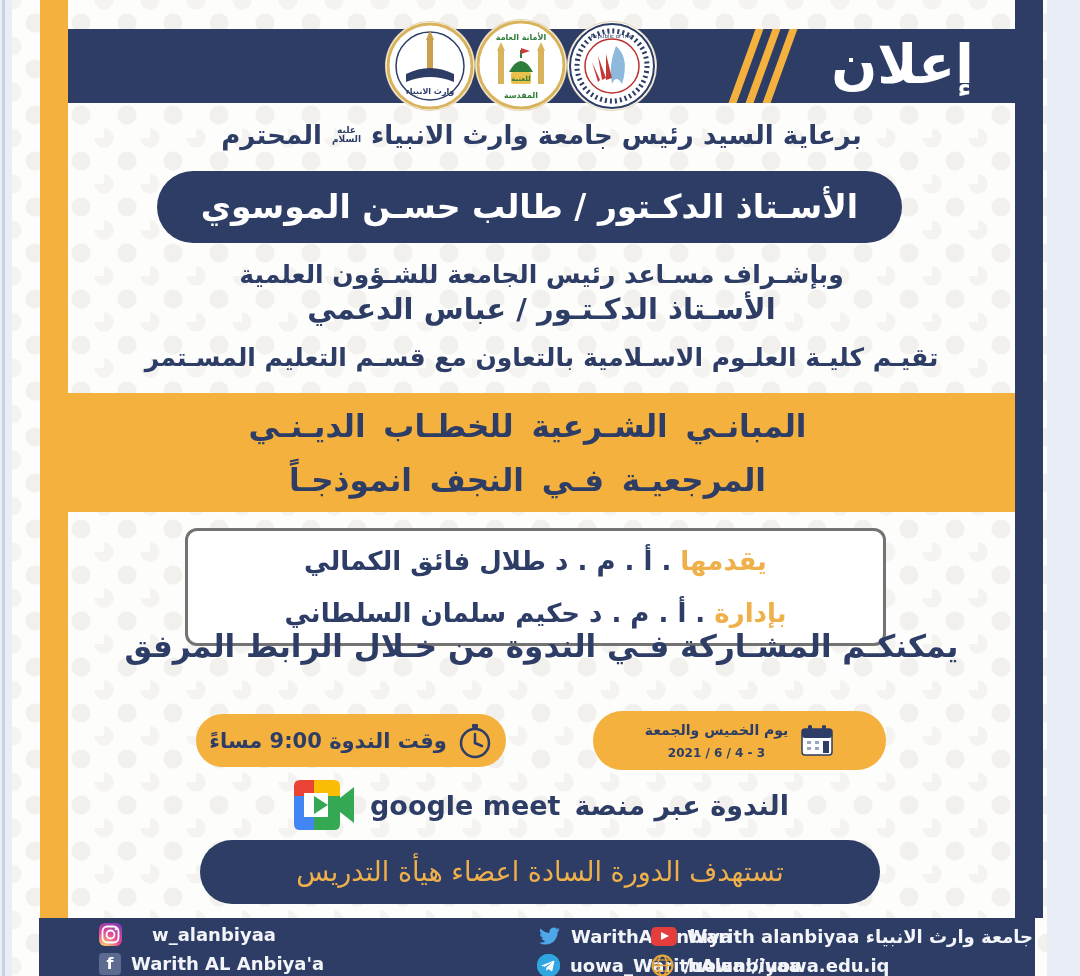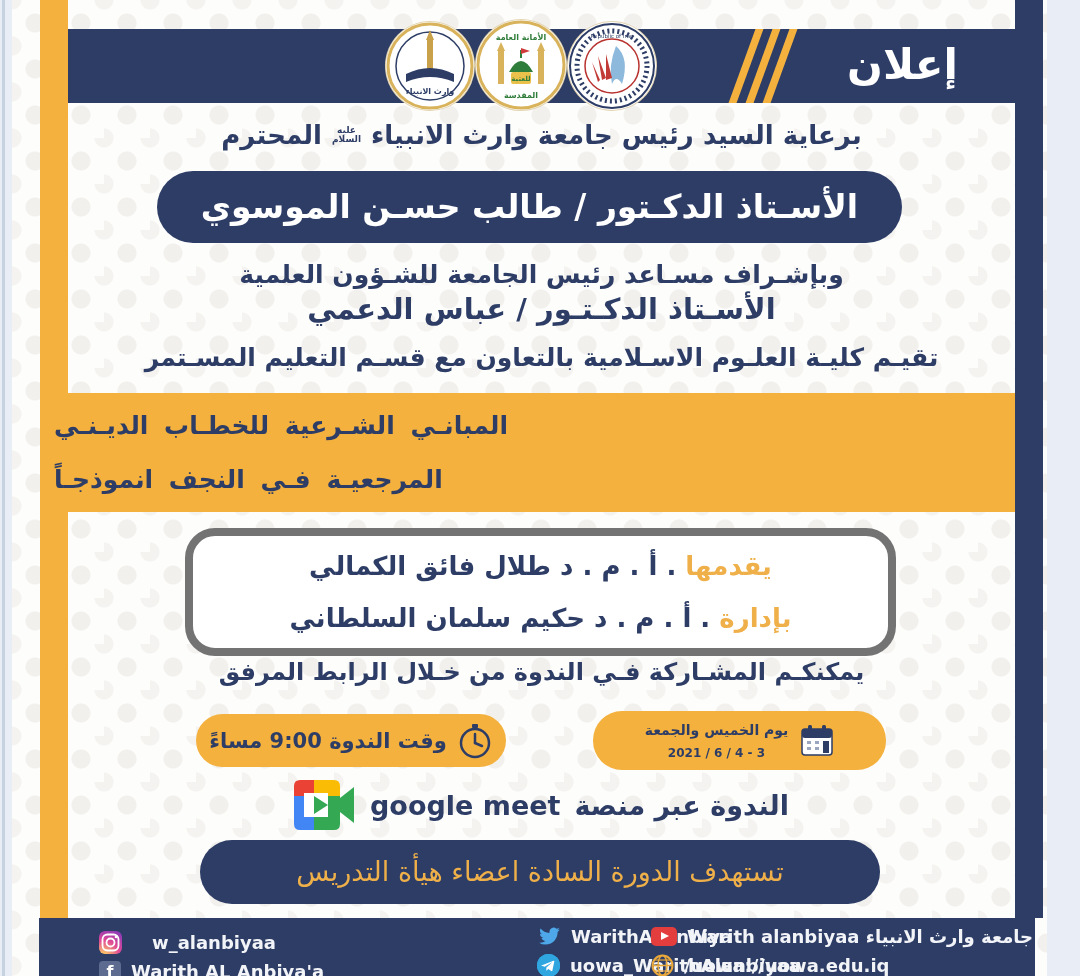--- a/index.html
+++ b/index.html
@@ -14,42 +14,42 @@
       radial-gradient(circle at 0px 0px, rgba(176,165,150,.11) 9px, transparent 10px),
       radial-gradient(circle at 46px 0px, rgba(176,165,150,.11) 9px, transparent 10px),
       radial-gradient(circle at 0px 46px, rgba(176,165,150,.11) 9px, transparent 10px);
     background-size:46px 46px;}
   .goldbar{left:40px;top:0;width:28px;height:918px;background:#f4b13e;}
   .navybar{left:1015px;top:0;width:28px;height:918px;background:#2d3d66;}
   .headband{left:68px;top:29px;width:947px;height:74px;background:#2d3d66;}
   .stripes{left:742px;top:29px;height:74px;display:flex;}
   .stripe{width:8px;height:74px;margin-right:9px;background:#f4b13e;transform:skewX(-20deg);}
   .announce{left:800px;top:29px;width:205px;height:74px;line-height:72px;text-align:center;
-    color:#fff;font-size:42px;font-weight:bold;}
+    color:#fff;font-size:54px;font-weight:bold;}
   
   .logo{border-radius:50%;background:#fff;box-shadow:0 0 0 1px #e4d6b4;}
   .logo svg{display:block;}
   
   .rtl{direction:rtl;}
   .navyt{color:#2d3d66;}
   .centerline{left:68px;width:947px;text-align:center;font-weight:bold;color:#2d3d66;}
   .patron{top:120px;font-size:26px;display:flex;direction:rtl;justify-content:center;align-items:center;gap:10px;}
   .honor{display:inline-flex;flex-direction:column;align-items:center;font-size:9px;line-height:9px;color:#2d3d66;}
   .pill-president{left:157px;top:171px;width:745px;height:72px;background:#2d3d66;border-radius:38px;
     color:#fff;font-size:33px;font-weight:bold;text-align:center;line-height:72px;}
   .sup1{top:260px;font-size:25px;}
   .sup2{top:292px;font-size:29px;}
   .sup3{top:343px;font-size:25px;}
   .sup4{top:361px;font-size:25px;}
   .titleband{left:40px;top:393px;width:975px;height:119px;background:#f4b13e;}
-  .titleband .t{width:100%;text-align:left;font-weight:bold;color:#2d3d66;font-size:25px;line-height:54px;padding-top:6px;word-spacing:7px;margin-left:14px;}
-  .presbox{left:185px;top:528px;width:695px;height:112px;background:#fff;border:8px solid #737373;border-radius:30px;}
+  .titleband .t{width:100%;text-align:center;font-weight:bold;color:#2d3d66;font-size:31px;line-height:54px;padding-top:6px;word-spacing:7px;}
+  .presbox{left:185px;top:528px;width:695px;height:112px;background:#fff;border:3px solid #737373;border-radius:12px;}
   .presbox .line{text-align:center;font-weight:bold;font-size:26px;line-height:52px;direction:rtl;}
   .goldlabel{color:#efb04a;}
-  .particip{top:658px;font-size:24px;text-align:center;}
+  .particip{top:628px;font-size:31px;text-align:center;}
   .pill{background:#f4b13e;border-radius:29px;display:flex;direction:rtl;align-items:center;justify-content:center;}
   .pill-date{left:593px;top:711px;width:293px;height:59px;gap:12px;}
   .pill-date .dlines{text-align:center;color:#2d3d66;font-weight:bold;}
   .pill-date .d1{font-size:14px;line-height:24px;}
   .pill-date .d2{font-size:12px;line-height:22px;direction:ltr;}
   .pill-time{left:196px;top:714px;width:310px;height:53px;gap:10px;color:#2d3d66;font-weight:bold;font-size:21px;}
   .meetrow{left:68px;top:780px;width:947px;display:flex;direction:rtl;align-items:center;justify-content:center;gap:14px;
     color:#2d3d66;font-weight:bold;font-size:27px;}
   .pill-target{left:200px;top:840px;width:680px;height:64px;background:#2d3d66;border-radius:33px;
     color:#efb04a;font-weight:normal;font-size:27px;text-align:center;line-height:64px;direction:rtl;}
@@ -197,21 +197,21 @@
         <polygon points="34,25 20,16 20,34" fill="#34a853"></polygon>
         <path d="M46 18 L60 7 V43 L46 32 Z" fill="#34a853"></path>
       </svg>
     </span>
   </div>
 
   <div class="abs pill-target">تستهدف الدورة السادة اعضاء هيأة التدريس</div>
 
   <div class="abs footer">
     <div class="f-col" style="left:60px;">
-      <div class="f-row" style="margin-top:10px;gap:30px;">
+      <div class="f-row" style="margin-top:2px;gap:30px;">
         <span class="icon">
           <svg width="23" height="23" viewBox="0 0 23 23">
             <defs>
                 <radialGradient id="igg" cx="20%" cy="110%" r="130%">
               <stop offset="10%" stop-color="#fdc468"></stop>
                   <stop offset="55%" stop-color="#df4996"></stop>
                   <stop offset="95%" stop-color="#8a3ab9"></stop>
             </radialGradient>
               </defs>
             <rect width="23" height="23" rx="6" fill="url(#igg)"></rect>

